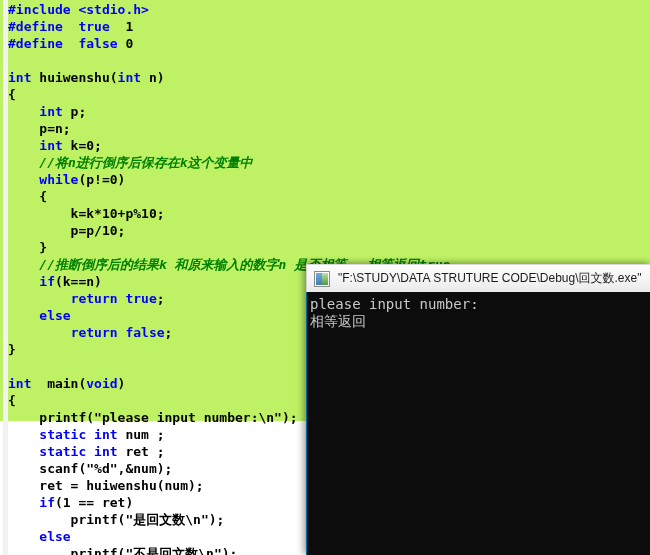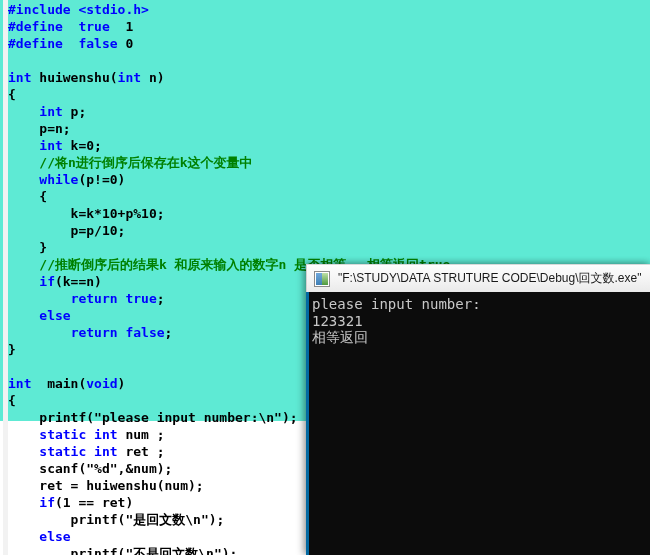--- a/index.html
+++ b/index.html
@@ -14,21 +14,21 @@
     overflow: hidden;
     font-family: "DejaVu Sans Mono", "Liberation Mono", monospace;
   }
 
   
   #editor {
     position: absolute;
     left: 0; top: 0;
     width: 650px;
     height: 421px;
-    background: #5eead4;
+    background: #bef264;
   }
   
   #editor-gutter {
     position: absolute;
     left: 3px; top: 0;
     width: 5px;
     height: 555px;
     background: #f2f2f2;
   }
   #code {
@@ -44,21 +44,21 @@
     font-weight: bold;
     letter-spacing: 0px;
   }
   #code .ln {
     display: block;
     height: 17px;
     white-space: pre;
   }
   .kw   { color: #0000ff; }
   .pp   { color: #0000ff; }
-  .cm   { color: #008000; }
+  .cm   { color: #008000; font-style: italic; }
   .pl   { color: #000000; }
 
   
   #console-window {
     position: absolute;
     left: 306px;
     top: 264px;
     width: 344px;
     height: 291px;
     box-shadow: -3px 0 7px rgba(0,0,0,0.30), 0 -2px 6px rgba(0,0,0,0.18);
@@ -98,21 +98,21 @@
     font-family: "Liberation Sans", sans-serif;
     font-size: 12px;
     color: #1a1a1a;
     white-space: nowrap;
     overflow: hidden;
   }
   #console-body {
     position: relative;
     height: 264px;
     background: #0c0c0c;
-    border-left: 3px solid #0369a1;
+    border-left: 1px solid #0369a1;
     padding: 4px 0 0 3px;
     box-sizing: border-box;
   }
   #console-text {
     font-family: "DejaVu Sans Mono", "Liberation Mono", monospace;
     font-size: 14px;
     line-height: 16.5px;
     color: #c8c8c8;
     white-space: pre;
   }
@@ -128,15 +128,15 @@
 
 <div id="console-window">
   <div id="console-titlebar">
     <span id="console-icon">
       <span class="i-left"></span>
         <span class="i-right"></span>
     </span>
     <span id="console-title-text">"F:\STUDY\DATA STRUTURE CODE\Debug\回文数.exe"</span>
   </div>
   <div id="console-body">
-    <div id="console-text"><span class="cln">please input number:</span><span class="cln">123321</span><span class="cln">相等返回</span></div>
+    <div id="console-text"><span class="cln">please input number:</span><span class="cln">相等返回</span></div>
   </div>
 </div>
 
 </body></html>

